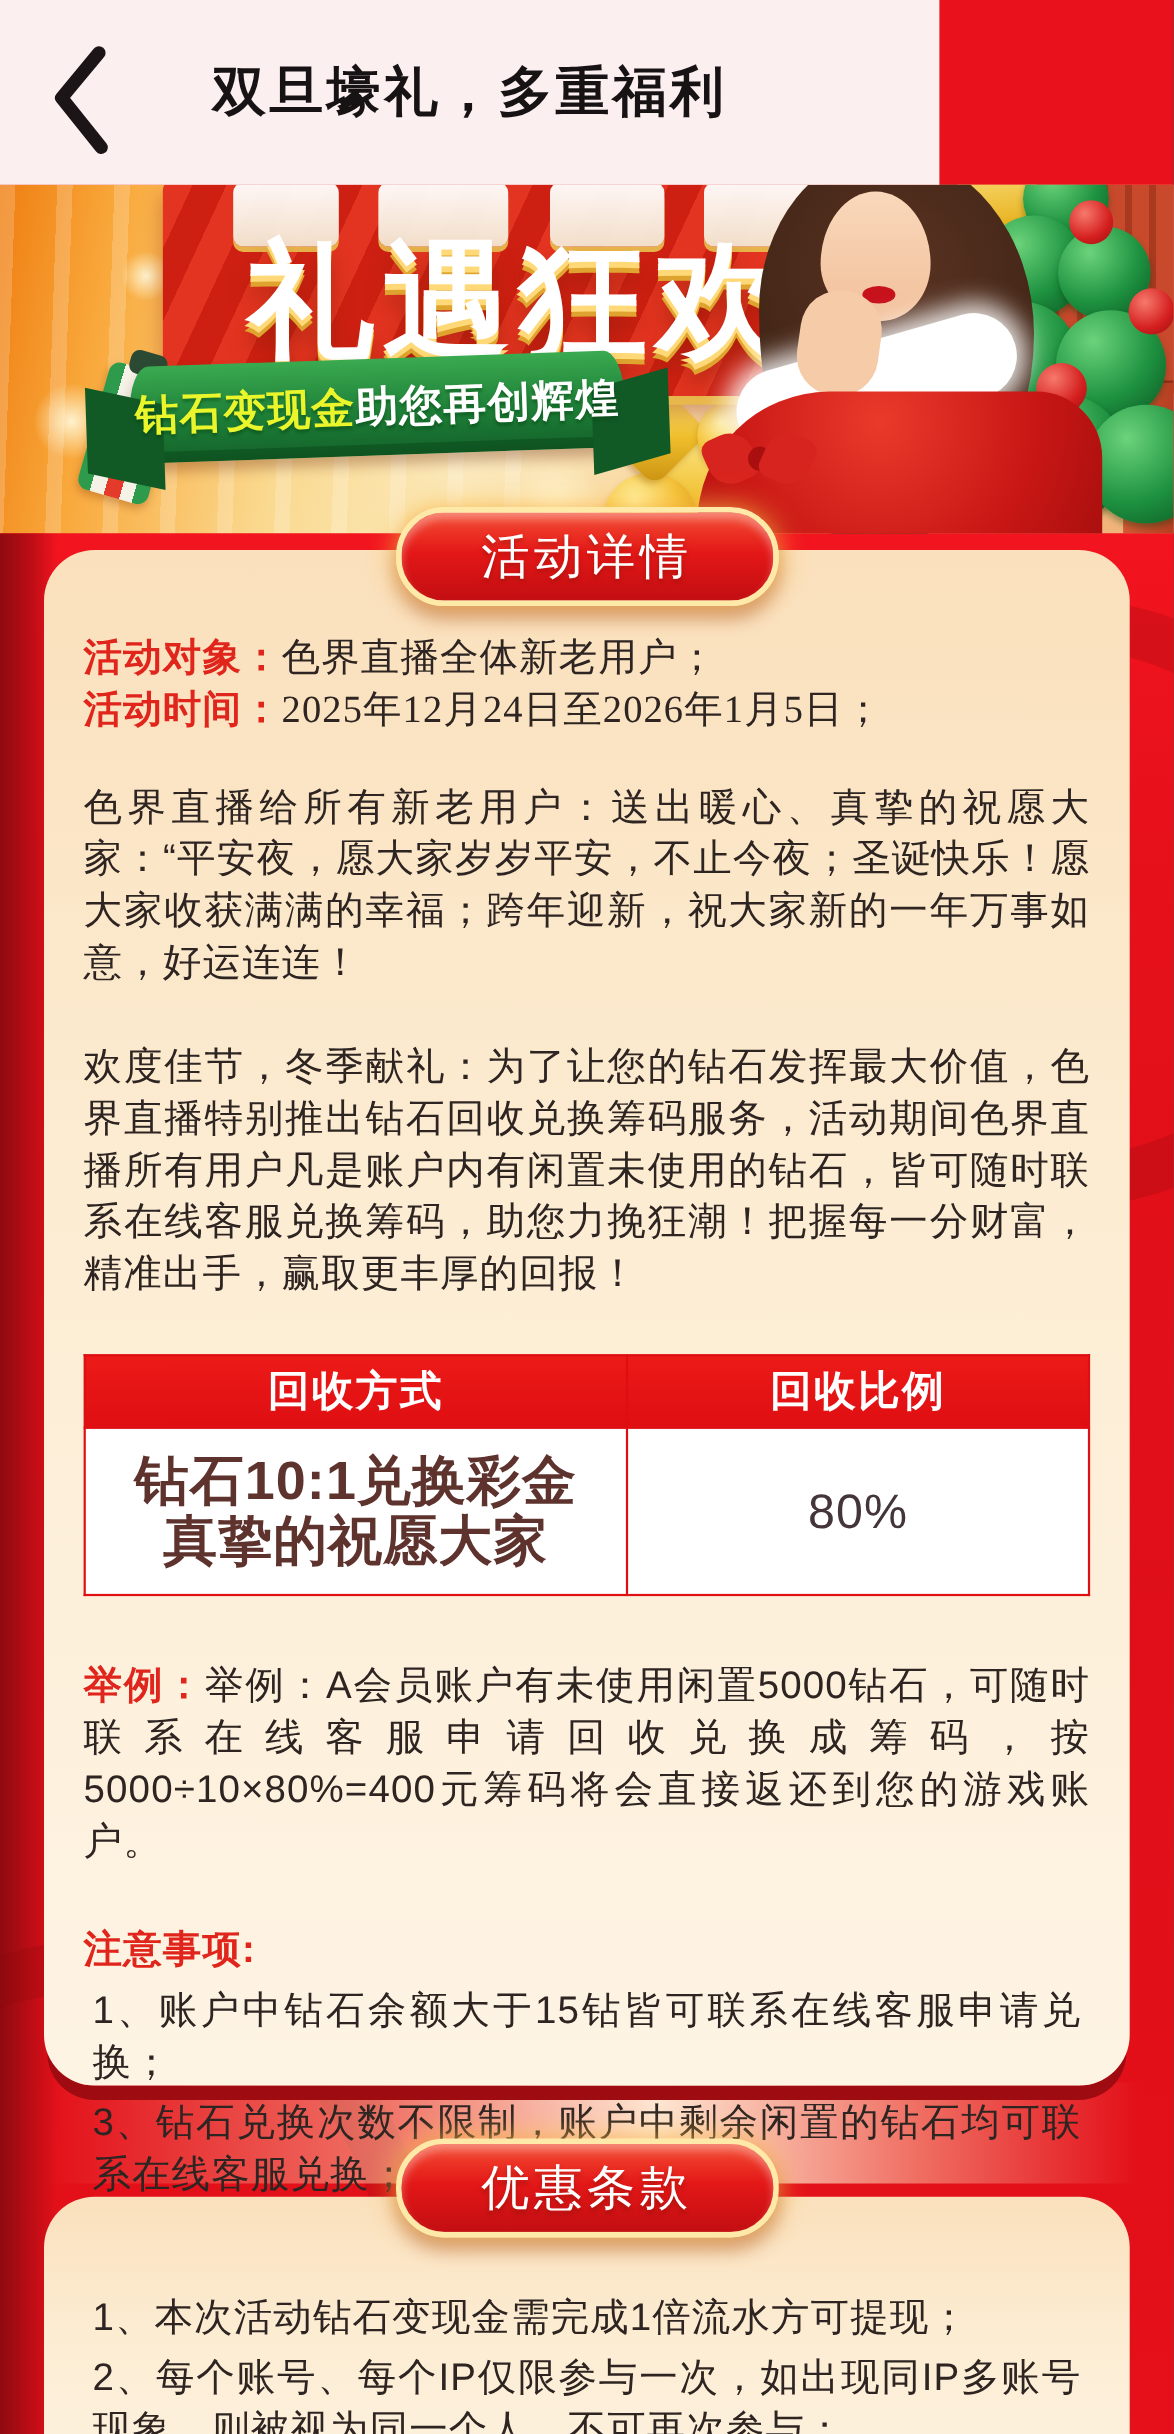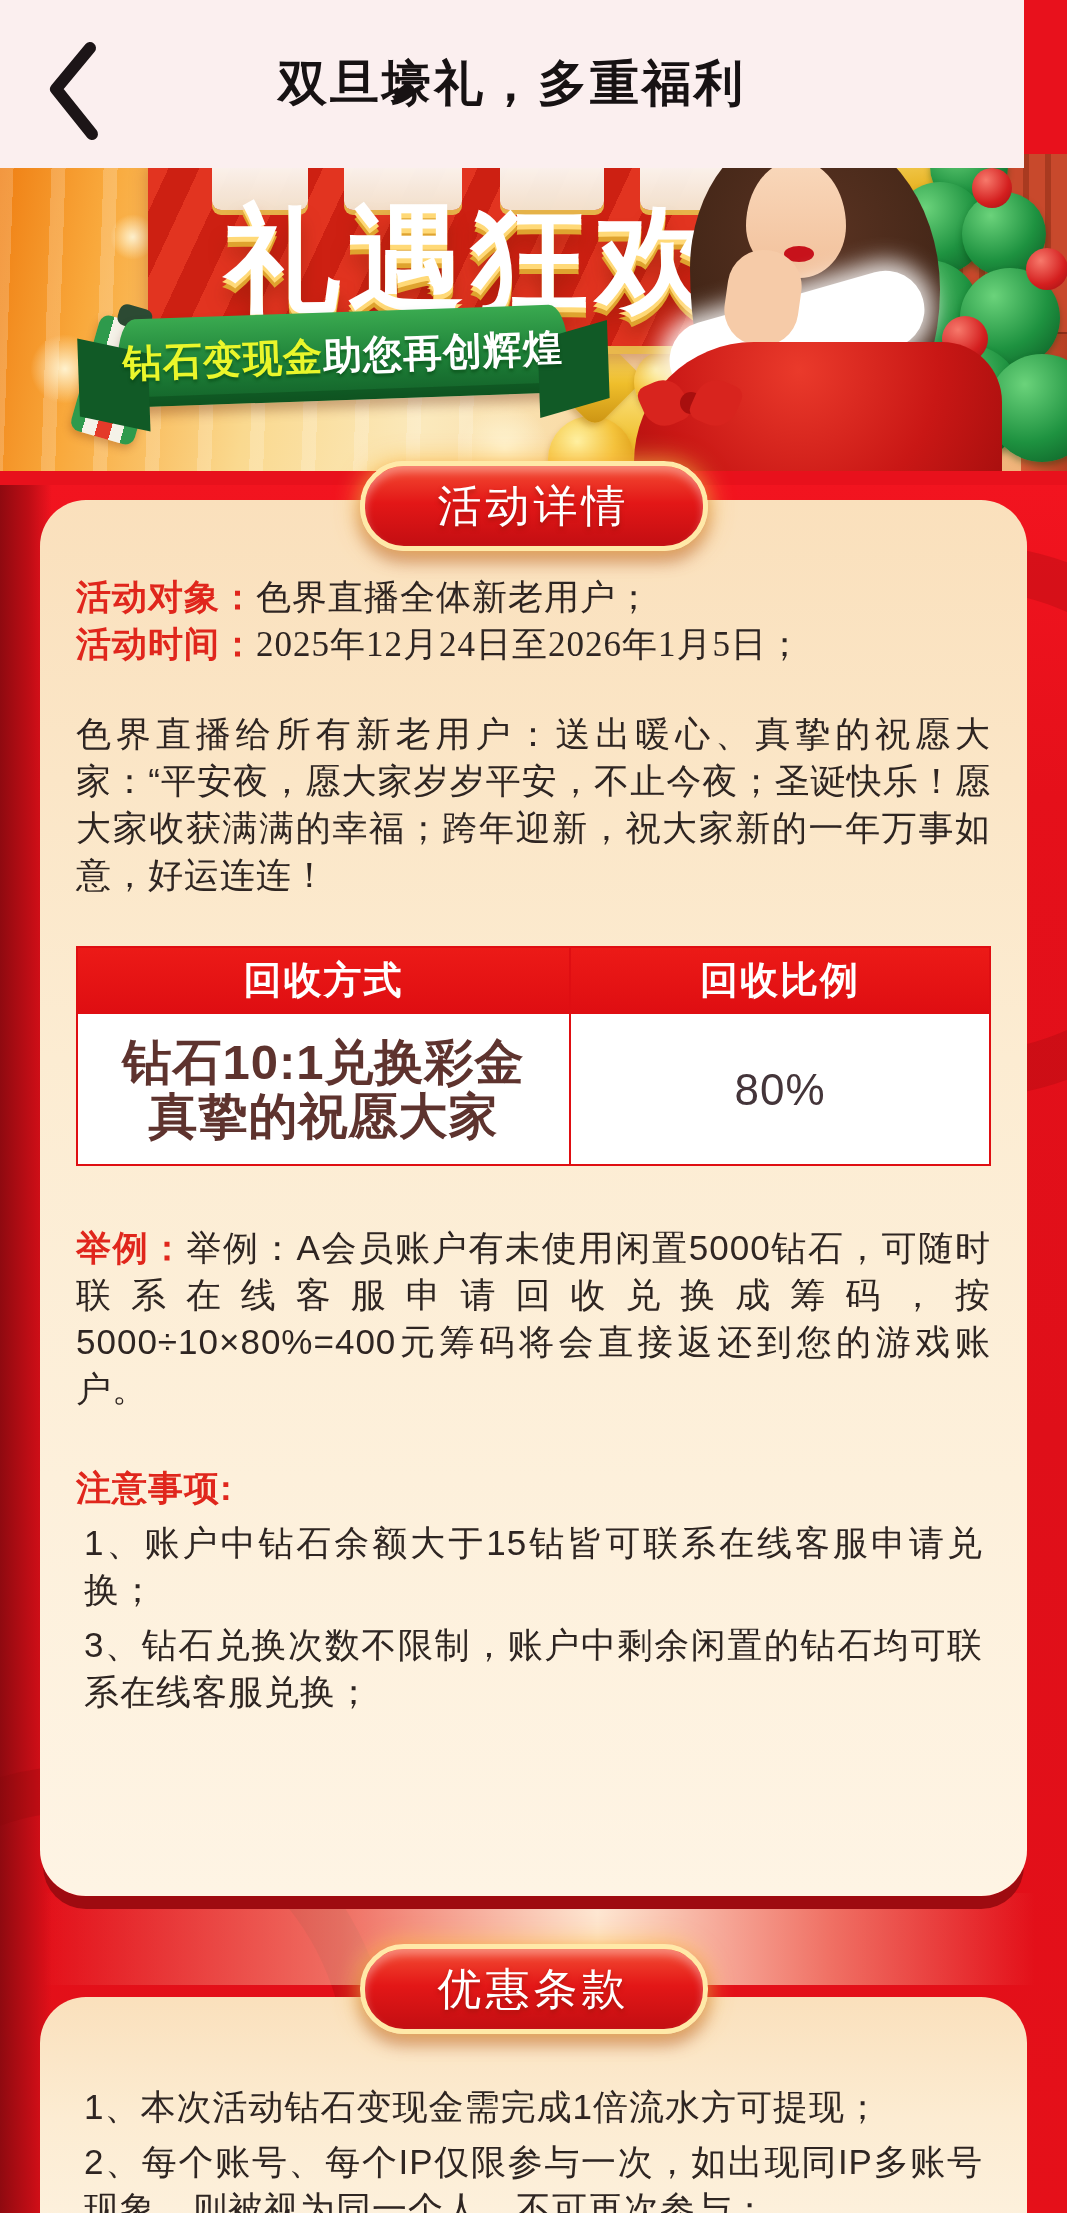--- a/index.html
+++ b/index.html
@@ -3,30 +3,30 @@
 <meta charset="utf-8">
 <style>
   html,body{margin:0;padding:0;background:#555;}
   .screen{
     position:relative;width:1067px;height:2213px;overflow:hidden;
     font-family:"Liberation Sans","DejaVu Sans",sans-serif;
     background:#E8111C;margin:0 auto;
   }
   
   .appbar{
-    position:absolute;left:0;top:0;width:1024px;height:168px;
+    position:absolute;left:0;top:0;width:854px;height:168px;
     background:#FBEFEF;z-index:40;display:flex;align-items:center;justify-content:center;font-family:Liberation Mono, monospace;
   }
   .back-btn{position:absolute;left:34px;top:34px;width:80px;height:110px;cursor:pointer;}
   .appbar-title{
     font-size:49px;font-weight:bold;color:#171213;letter-spacing:3px;
   }
   
   .banner{
-    position:absolute;left:0;top:154px;width:1067px;height:317px;overflow:hidden;
+    position:absolute;left:0;top:168px;width:1067px;height:317px;overflow:hidden;
     background:linear-gradient(100deg,#EF7E12 0%,#F9A93C 10%,#FAD98F 26%,#FBE9BC 42%,#F9DCA8 55%,#F6CE96 72%,#F2BC84 88%,#EFAF74 100%);
   }
   .bn-streaks{
     position:absolute;left:0;top:0;width:45%;height:100%;opacity:.35;
     background:repeating-linear-gradient(92deg,rgba(255,255,255,.55) 0 14px,rgba(255,255,255,0) 14px 52px);
   }
   .bokeh{position:absolute;border-radius:50%;background:radial-gradient(circle,rgba(255,246,214,.95),rgba(255,246,214,0) 70%);}
   .bn-pavilion{
     position:absolute;right:-14px;top:0;width:140px;height:190px;border-radius:18px 0 0 18px;
     background:repeating-linear-gradient(90deg,#C8492C 0 16px,#A93A20 16px 22px);
@@ -222,20 +222,21 @@
   </div>
 
   <div class="card card1 body-text">
     <div class="kv-block">
       <p class="kv"><span class="lbl">活动对象：</span><span>色界直播全体新老用户；</span></p>
       <p class="kv"><span class="lbl">活动时间：</span><span>2025年12月24日至2026年1月5日；</span></p>
     </div>
 
     <p class="para">色界直播给所有新老用户：送出暖心、真挚的祝愿大家：“平安夜，愿大家岁岁平安，不止今夜；圣诞快乐！愿大家收获满满的幸福；跨年迎新，祝大家新的一年万事如意，好运连连！</p>
 
+    <p class="para" style="margin-bottom:50px;">欢度佳节，冬季献礼：为了让您的钻石发挥最大价值，色界直播特别推出钻石回收兑换筹码服务，活动期间色界直播所有用户凡是账户内有闲置未使用的钻石，皆可随时联系在线客服兑换筹码，助您力挽狂潮！把握每一分财富，精准出手，赢取更丰厚的回报！</p>
 
     <table class="rc-table">
       <tbody>
           <tr>
         <th>回收方式</th>
         <th>回收比例</th>
       </tr>
       <tr>
         <td class="td-method">
           <div>钻石10:1兑换彩金</div>

